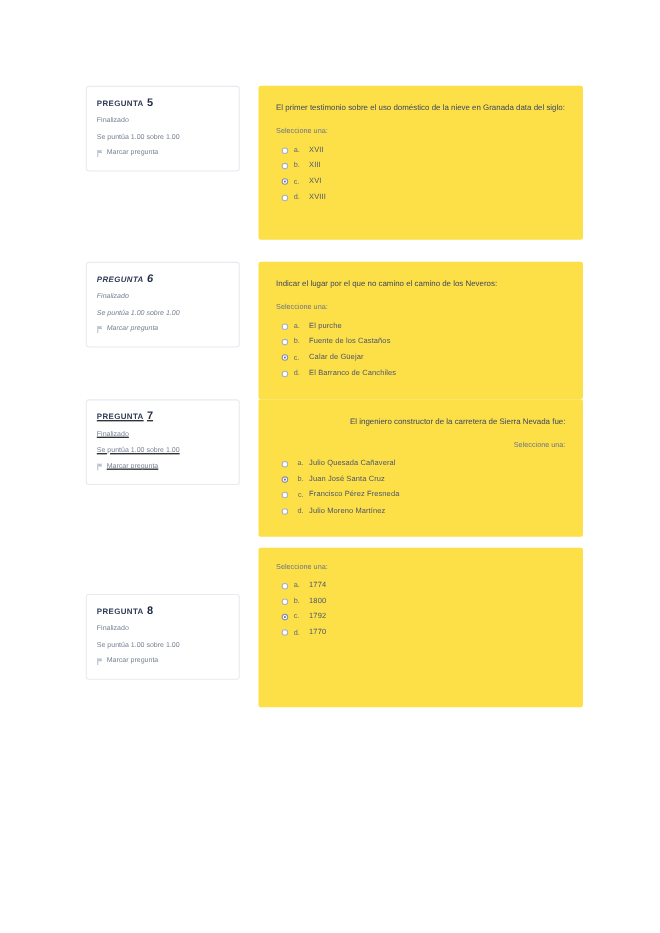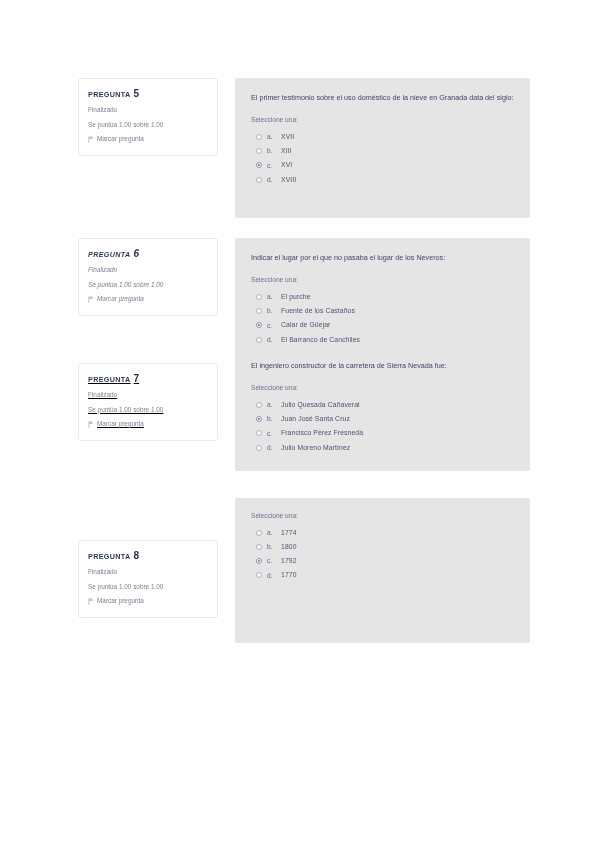--- a/index.html
+++ b/index.html
@@ -85,21 +85,21 @@
     position: relative;
     top: 0px;
   }
   .flag-icon svg { display: block; }
 
   
   .answer-panel {
     position: absolute;
     left: 235px;
     width: 295px;
-    background: #e5e5e5;
+    background: #fde047;
     border-radius: 2px;
     box-sizing: border-box;
     padding: 14px 16px 16px 16px;
   }
   .q-text {
     font-size: 7.2px;
     color: #3d4762;
     line-height: 1.55;
     margin: 0 0 13px 0;
   }
@@ -218,21 +218,21 @@
             <span class="flag-icon">
               <svg viewBox="0 0 8 10" width="6" height="7" aria-hidden="true">
                 <path d="M1 0.5 L1 9.5" stroke="#9aa0b2" stroke-width="1" fill="none"></path>
                 <path d="M1.6 0.8 L6.8 0.8 L5.6 2.6 L6.8 4.4 L1.6 4.4 Z" fill="#b9bfcf"></path>
               </svg>
             </span>
             <span>Marcar pregunta</span>
           </div>
         </div>
         <div class="answer-panel" style="top: 238px; min-height: 114px;">
-          <p class="q-text">Indicar el lugar por el que no pasaba el lugar de los Neveros:</p>
+          <p class="q-text">Indicar el lugar por el que no camino el camino de los Neveros:</p>
           <p class="select-label">Seleccione una:</p>
           <ul class="options">
             <li class="option-row">
               <span class="radio"></span>
               <span class="opt-letter">a.</span>
               <span class="opt-text">El purche</span>
             </li>
             <li class="option-row">
               <span class="radio"></span>
               <span class="opt-letter">b.</span>
@@ -259,21 +259,21 @@
           <div class="q-flag">
             <span class="flag-icon">
               <svg viewBox="0 0 8 10" width="6" height="7" aria-hidden="true">
                 <path d="M1 0.5 L1 9.5" stroke="#9aa0b2" stroke-width="1" fill="none"></path>
                 <path d="M1.6 0.8 L6.8 0.8 L5.6 2.6 L6.8 4.4 L1.6 4.4 Z" fill="#b9bfcf"></path>
               </svg>
             </span>
             <span>Marcar pregunta</span>
           </div>
         </div>
-        <div class="answer-panel" style="top: 346px; min-height: 122px;">
+        <div class="answer-panel" style="top: 363px; min-height: 122px; text-align: right;">
           <p class="q-text">El ingeniero constructor de la carretera de Sierra Nevada fue:</p>
           <p class="select-label">Seleccione una:</p>
           <ul class="options">
             <li class="option-row">
               <span class="radio"></span>
               <span class="opt-letter">a.</span>
               <span class="opt-text">Julio Quesada Cañaveral</span>
             </li>
             <li class="option-row">
               <span class="radio checked"></span>

